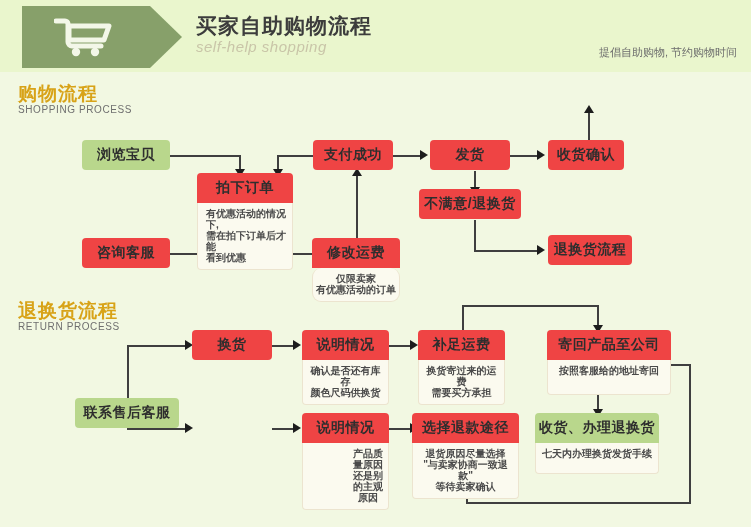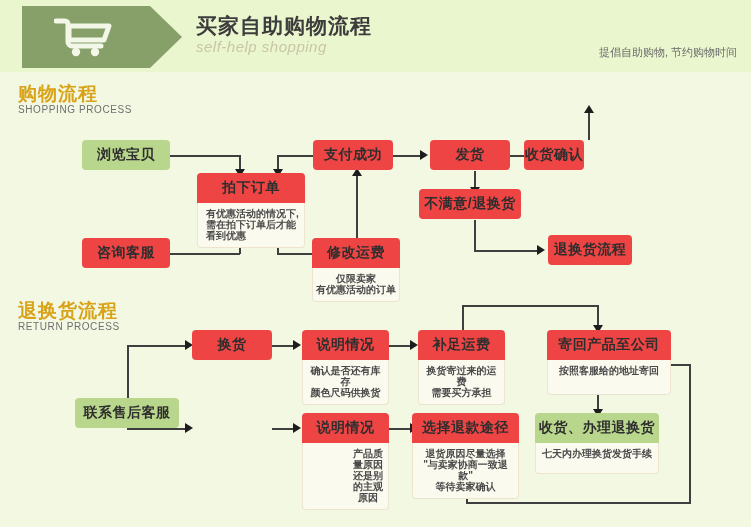--- a/index.html
+++ b/index.html
@@ -121,50 +121,50 @@
   <div class="ar ar-u" style="left:584px;top:105px;"></div>
 
   <div class="ln lnv" style="left:474px;top:220px;height:31px;"></div>
   <div class="ln lnh" style="left:474px;top:250px;width:64px;"></div>
   <div class="ar ar-r" style="left:537px;top:245px;"></div>
 
   <div class="node green" style="left:82px;top:140px;width:88px;">
     <div class="cap">浏览宝贝</div>
   </div>
 
-  <div class="node peach has-note" style="left:197px;top:173px;width:108px;border-radius:7px;">
+  <div class="node peach has-note" style="left:197px;top:173px;width:96px;border-radius:7px;">
     <div class="cap">拍下订单</div>
     <div class="note" style="white-space:pre-line;text-align:left;padding-left:8px;">有优惠活动的情况下,
 需在拍下订单后才能
 看到优惠</div>
   </div>
 
   <div class="node peach" style="left:82px;top:238px;width:88px;">
     <div class="cap">咨询客服</div>
   </div>
 
   <div class="node peach has-note" style="left:312px;top:238px;width:88px;">
     <div class="cap">修改运费</div>
-    <div class="note" style="white-space:pre-line;">仅限卖家
+    <div class="note" style="white-space:pre-line;border-radius:9px;">仅限卖家
 有优惠活动的订单</div>
   </div>
 
   <div class="node peach" style="left:313px;top:140px;width:80px;">
     <div class="cap">支付成功</div>
   </div>
 
   <div class="node peach" style="left:430px;top:140px;width:80px;">
     <div class="cap">发货</div>
   </div>
 
   <div class="node peach" style="left:419px;top:189px;width:102px;">
     <div class="cap">不满意/退换货</div>
   </div>
 
-  <div class="node peach" style="left:524px;top:140px;width:60px;">
+  <div class="node peach" style="left:548px;top:140px;width:76px;">
     <div class="cap">收货确认</div>
   </div>
 
 
   <div class="node peach" style="left:548px;top:235px;width:84px;">
     <div class="cap">退换货流程</div>
   </div>
 
   <div class="sec-title" style="left:18px;top:300px;">
     <div class="cn">退换货流程</div>

